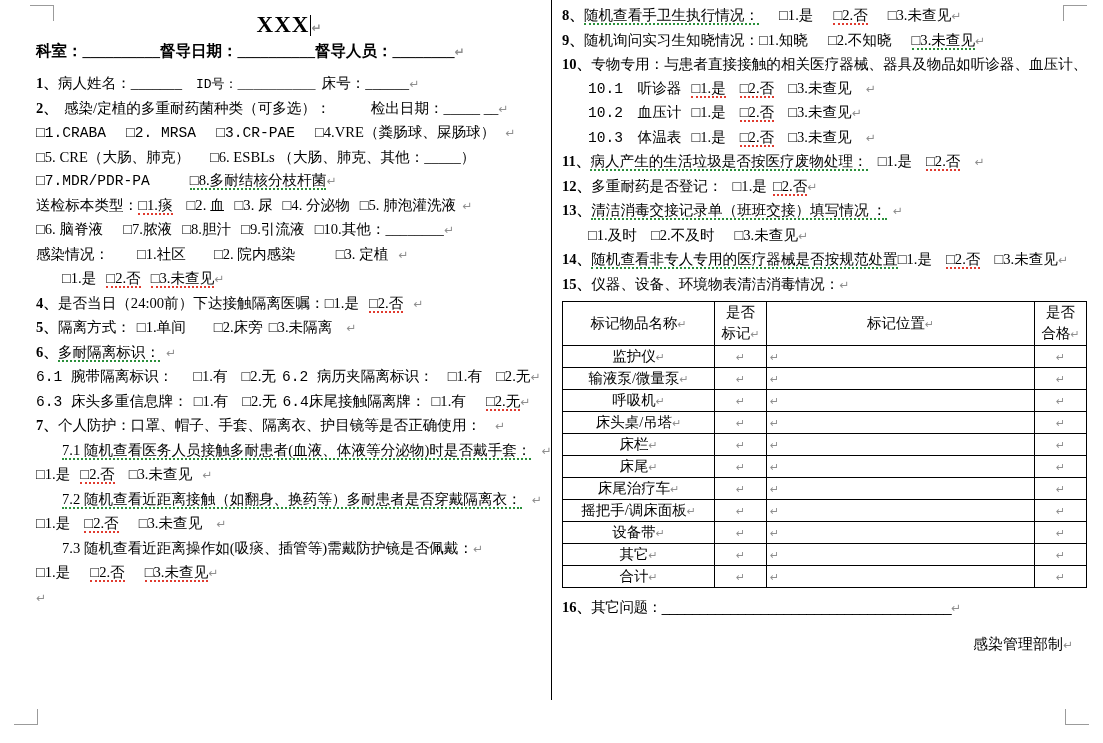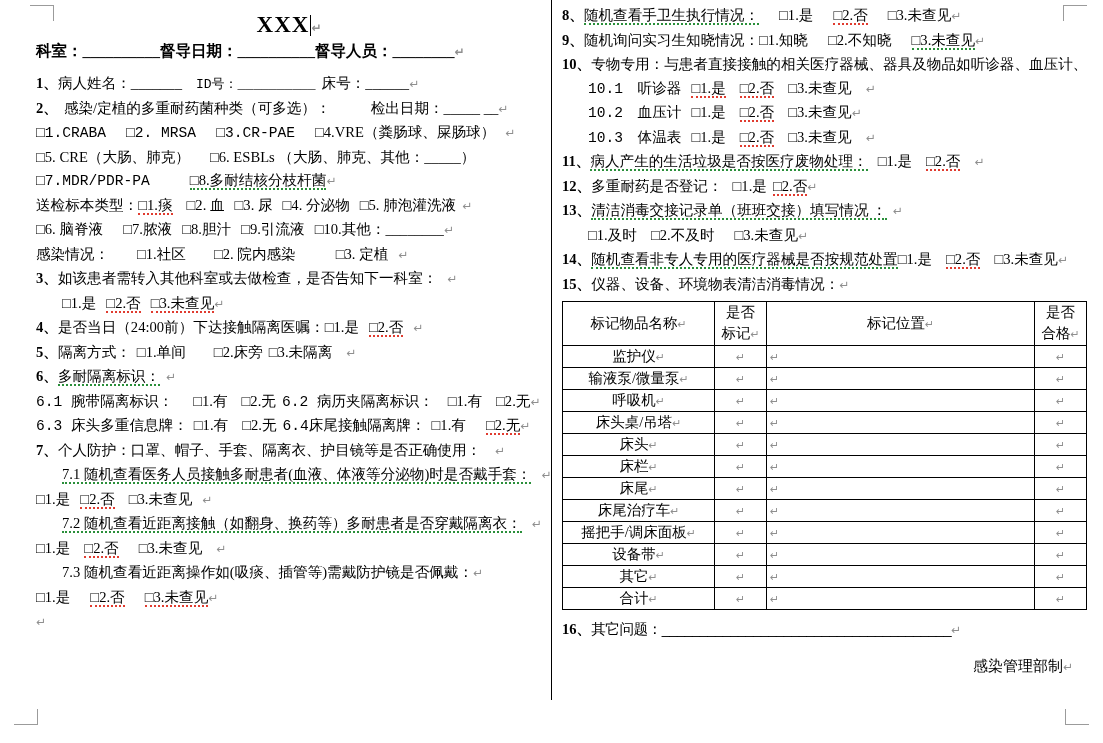--- a/index.html
+++ b/index.html
@@ -184,23 +184,20 @@
     <div class="ln">
       <span>送检标本类型：</span><span class="sq-r">□1.痰</span><span class="sp sp14"></span><span>□2. 血</span><span class="sp sp10"></span><span>□3. 尿</span><span class="sp sp10"></span><span>□4. 分泌物</span><span class="sp sp10"></span><span>□5. 肺泡灌洗液</span><span class="sp sp6"></span><span class="pm">↵</span>
     </div>
     <div class="ln">
       <span>□6. 脑脊液</span><span class="sp sp20"></span><span>□7.脓液</span><span class="sp sp10"></span><span>□8.胆汁</span><span class="sp sp10"></span><span>□9.引流液</span><span class="sp sp10"></span><span>□10.其他：________</span><span class="pm">↵</span>
     </div>
     <div class="ln">
       <span>感染情况：</span><span class="sp sp28"></span><span>□1.社区</span><span class="sp sp28"></span><span>□2. 院内感染</span><span class="sp sp40"></span><span>□3. 定植</span><span class="sp sp10"></span><span class="pm">↵</span>
     </div>
 
-    <div class="ln">
-      <span class="num">3、</span><span>如该患者需转入其他科室或去做检查，是否告知下一科室：</span><span class="sp sp10"></span><span class="pm">↵</span>
-    </div>
     <div class="ln ind1">
       <span>□1.是</span><span class="sp sp10"></span><span class="sq-r">□2.否</span><span class="sp sp10"></span><span class="sq-r">□3.未查见</span><span class="pm">↵</span>
     </div>
 
     <div class="ln">
       <span class="num">4、</span><span>是否当日（24:00前）下达接触隔离医嘱：</span><span>□1.是</span><span class="sp sp10"></span><span class="sq-r">□2.否</span><span class="sp sp10"></span><span class="pm">↵</span>
     </div>
 
     <div class="ln">
       <span class="num">5、</span><span>隔离方式：</span><span class="sp sp6"></span><span>□1.单间</span><span class="sp sp28"></span><span>□2.床旁</span><span class="sp sp6"></span><span>□3.未隔离</span><span class="sp sp14"></span><span class="pm">↵</span>
@@ -323,26 +320,20 @@
             <td style="text-align: left;"><span class="cellmk">↵</span></td>
             <td style="text-align: center;"><span class="cellmk">↵</span></td>
           </tr>
           <tr>
             <td class="nm">床头桌/吊塔<span class="cellmk">↵</span></td>
             <td style="text-align: center;"><span class="cellmk">↵</span></td>
             <td style="text-align: left;"><span class="cellmk">↵</span></td>
             <td style="text-align: center;"><span class="cellmk">↵</span></td>
           </tr>
           <tr>
-            <td class="nm">床头<span class="cellmk">↵</span></td>
-            <td style="text-align: center;"><span class="cellmk">↵</span></td>
-            <td style="text-align: left;"><span class="cellmk">↵</span></td>
-            <td style="text-align: center;"><span class="cellmk">↵</span></td>
-          </tr>
-          <tr>
             <td class="nm">床栏<span class="cellmk">↵</span></td>
             <td style="text-align: center;"><span class="cellmk">↵</span></td>
             <td style="text-align: left;"><span class="cellmk">↵</span></td>
             <td style="text-align: center;"><span class="cellmk">↵</span></td>
           </tr>
           <tr>
             <td class="nm">床尾<span class="cellmk">↵</span></td>
             <td style="text-align: center;"><span class="cellmk">↵</span></td>
             <td style="text-align: left;"><span class="cellmk">↵</span></td>
             <td style="text-align: center;"><span class="cellmk">↵</span></td>

